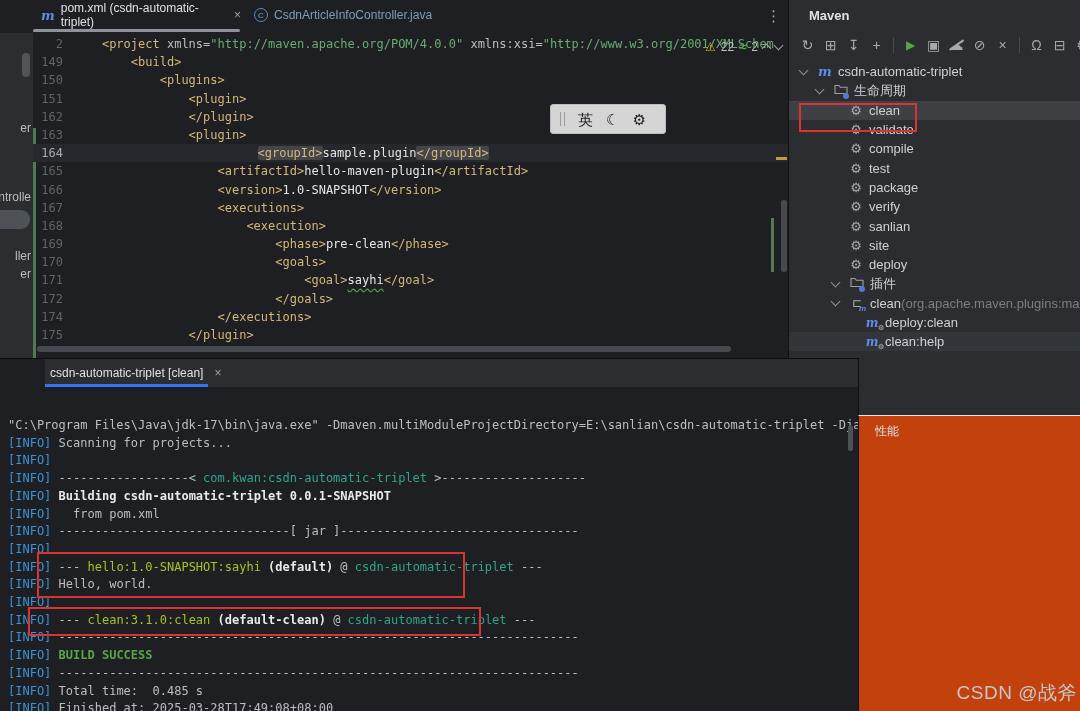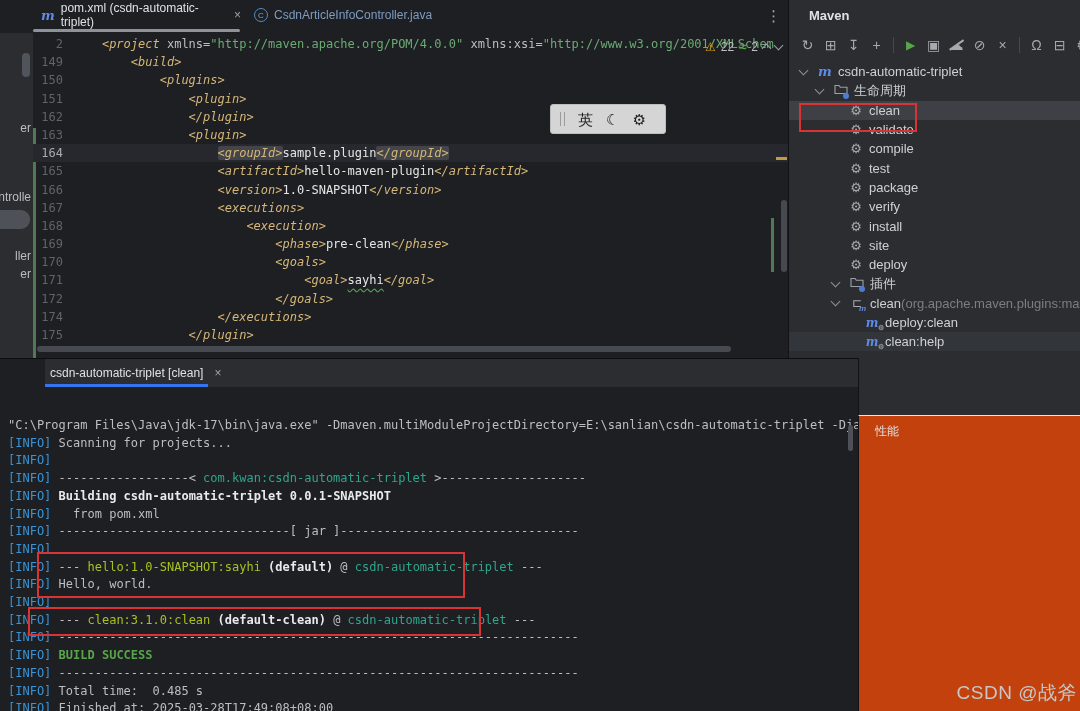--- a/index.html
+++ b/index.html
@@ -19,24 +19,24 @@
   
   #lstrip{position:absolute;left:0;top:33px;width:33px;height:325px;background:#2B2D30;overflow:hidden;}
   #lstrip .frag{position:absolute;right:2px;font-size:12px;color:#BCBEC4;white-space:nowrap;}
   #lstrip .lthumb{position:absolute;left:22px;top:20px;width:8px;height:24px;background:#50545B;border-radius:4px;}
   #lstrip .lsel{position:absolute;left:-4px;top:177px;width:34px;height:19px;background:#4E5157;border-radius:0 9px 9px 0;}
   
   #editor{position:absolute;left:33px;top:33px;width:755px;height:325px;background:#1E1F22;overflow:hidden;
           font-family:"DejaVu Sans Mono",monospace;font-size:12px;}
   #ed-lines{position:absolute;left:0;top:2px;right:0;}
   .ed-row{display:flex;height:18.2px;line-height:18.2px;white-space:pre;}
-  .ed-row.cur{background:#26282E;}
+  .ed-row.cur{background:#26282E;gap:40px;}
   .ed-num{width:30px;text-align:right;padding-right:10px;color:#5F646B;flex:none;}
   .ed-row.cur .ed-num{color:#A9ABB2;}
-  .tk-tag{color:#D5B778;font-style:italic;} .tk-attr{color:#BCBEC4;} .tk-str{color:#6AAB73;} .tk-txt{color:#e5e5e5;}
+  .tk-tag{color:#D5B778;} .tk-attr{color:#BCBEC4;} .tk-str{color:#6AAB73;} .tk-txt{color:#e5e5e5;}
   .hlbox{background:#43454A;border-radius:2px;}
   .wavy{text-decoration:underline;text-decoration-style:wavy;text-decoration-color:#4EA24E;text-underline-offset:3px;}
   #gutter-change-bar{position:absolute;left:0;top:95px;width:3px;height:230px;background:#4F7A53;}
   #ed-hscroll{position:absolute;left:4px;top:313px;width:694px;height:6px;background:#50545B;border-radius:3px;opacity:.8;}
   #ed-vscroll{position:absolute;right:1px;top:167px;width:6px;height:72px;background:#50545B;border-radius:3px;opacity:.8;}
   #ed-stripe-green{position:absolute;right:14px;top:185px;width:3px;height:54px;background:#4F7A53;}
   #ed-stripe-yellow{position:absolute;right:1px;top:124px;width:11px;height:3px;background:#C29A43;}
   #insp{position:absolute;right:6px;top:6px;display:flex;gap:5px;align-items:center;font-size:12px;color:#BCBEC4;
         font-family:"Liberation Sans",sans-serif;}
   .warn-ic{color:#EBA700;font-size:12px;} .typo-ic{color:#57A64A;font-weight:bold;font-size:13px;}
@@ -239,21 +239,21 @@
           <span class="t-ic">
             <span class="gear-ic">⚙</span>
           </span>
           <span class="t-label">verify</span>
         </div>
         <div class="tree-row" style="padding-left: 42px;">
           <span class="chev-sp"></span>
           <span class="t-ic">
             <span class="gear-ic">⚙</span>
           </span>
-          <span class="t-label">install</span>
+          <span class="t-label">sanlian</span>
         </div>
         <div class="tree-row" style="padding-left: 42px;">
           <span class="chev-sp"></span>
           <span class="t-ic">
             <span class="gear-ic">⚙</span>
           </span>
           <span class="t-label">site</span>
         </div>
         <div class="tree-row" style="padding-left: 42px;">
           <span class="chev-sp"></span>

